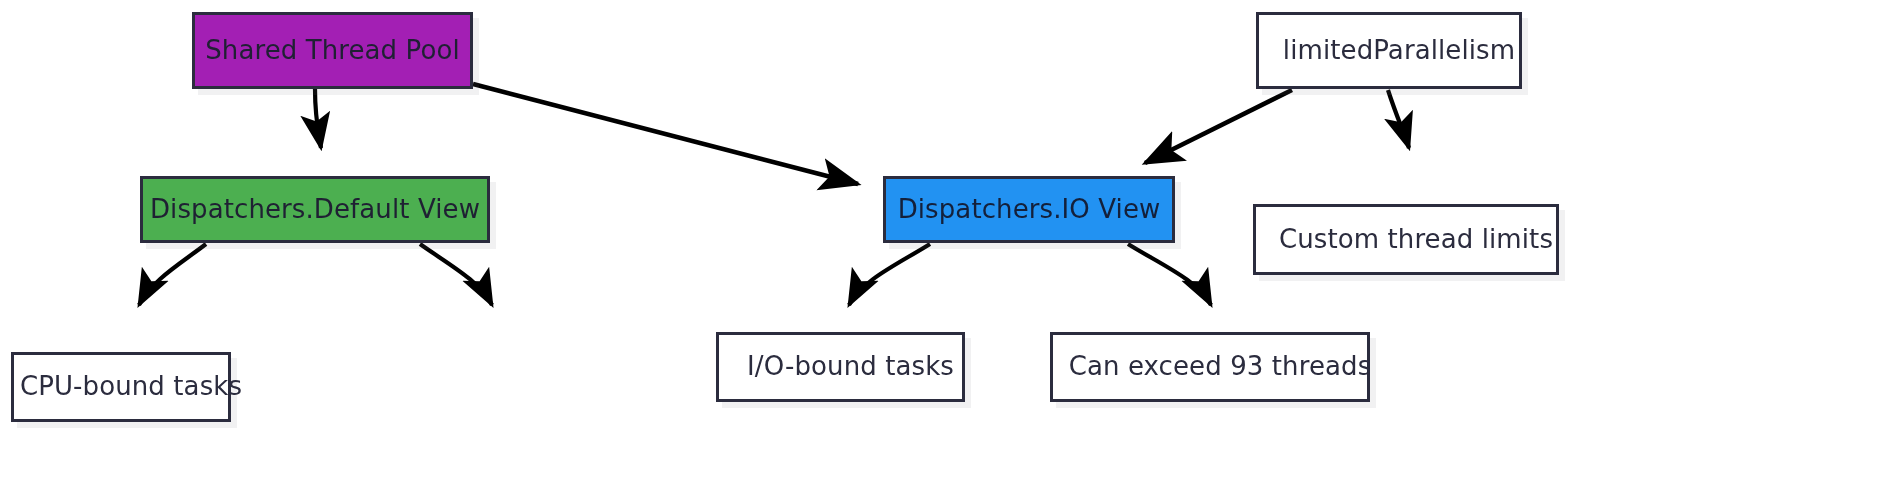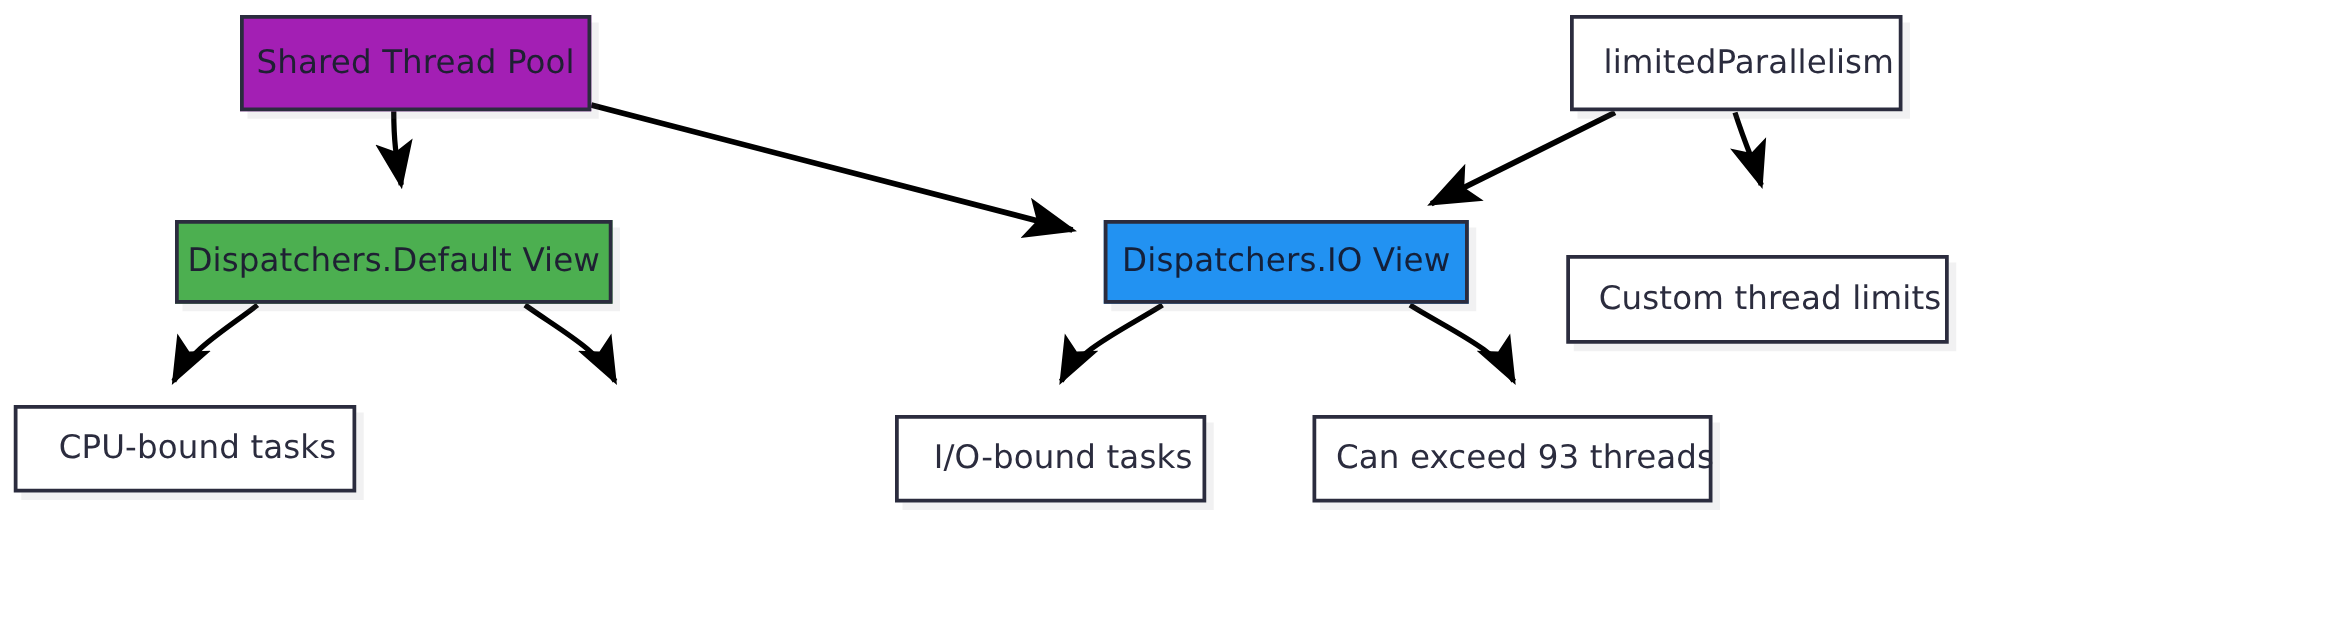--- a/index.html
+++ b/index.html
@@ -94,21 +94,21 @@
   </div>
 
   <div class="node blue" style="left: 883px; top: 176px; width: 292px; height: 67px;">
     <span class="node-label">Dispatchers.IO View</span>
   </div>
 
   <div class="node plain" style="left: 1253px; top: 172px; width: 306px; height: 71px; margin-top: 32px;">
     <span class="node-label">Custom thread limits</span>
   </div>
 
-  <div class="node plain" style="left: 11px; top: 324px; width: 274px; height: 70px; justify-content: center;">
+  <div class="node plain" style="left: 11px; top: 352px; width: 220px; height: 70px; justify-content: center;">
     <span class="node-label">CPU-bound tasks</span>
   </div>
 
 
   <div class="node plain" style="left: 716px; top: 332px; width: 249px; height: 70px;">
     <span class="node-label">I/O-bound tasks</span>
   </div>
 
   <div class="node plain" style="left: 1050px; top: 332px; width: 320px; height: 70px;">
     <span class="node-label">Can exceed 93 threads</span>

